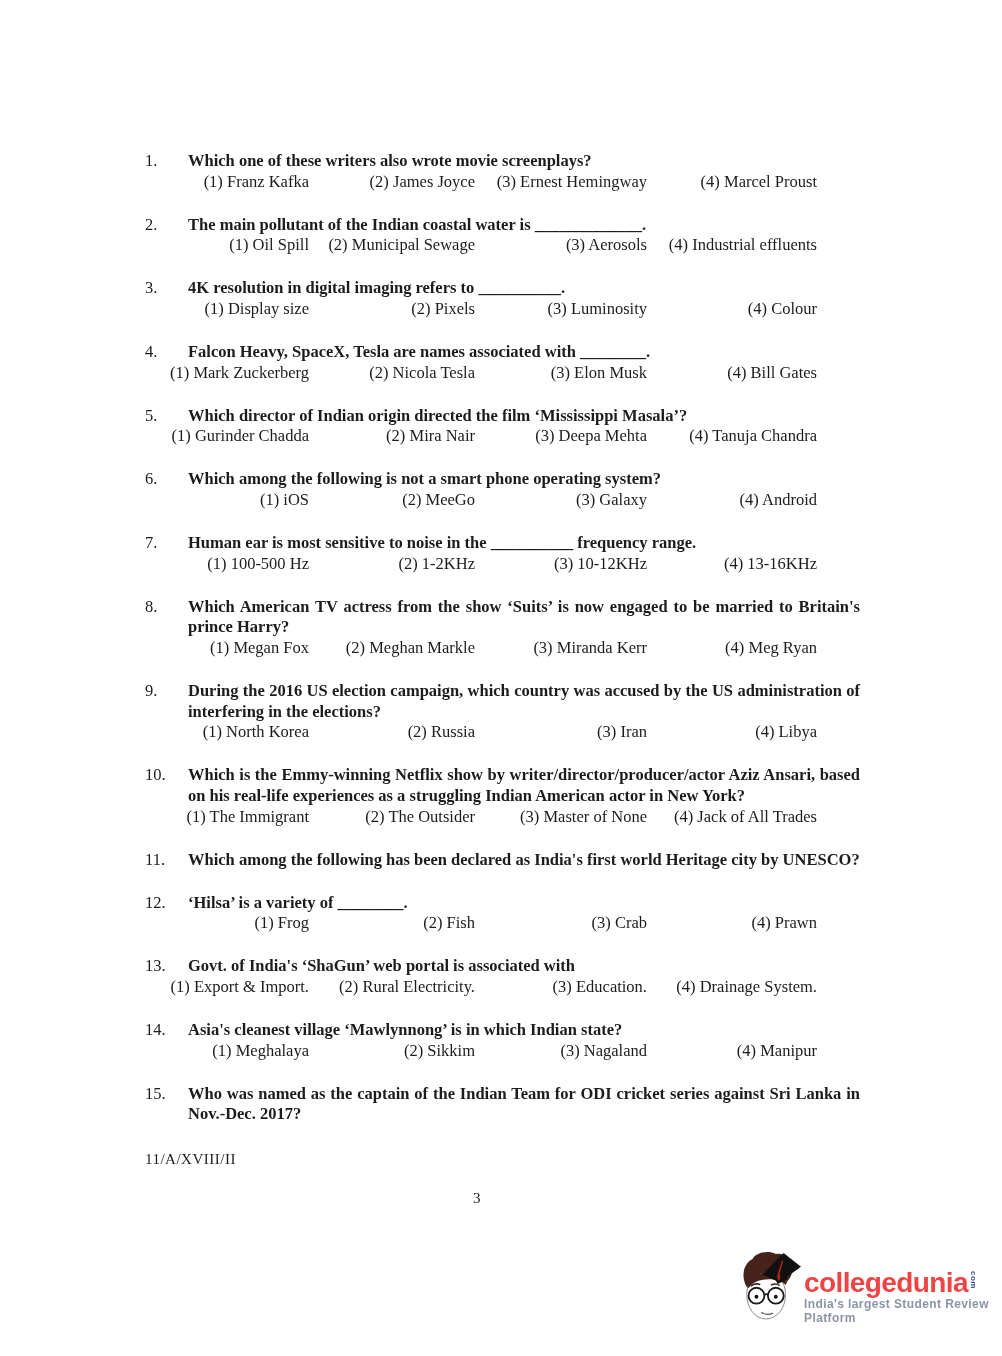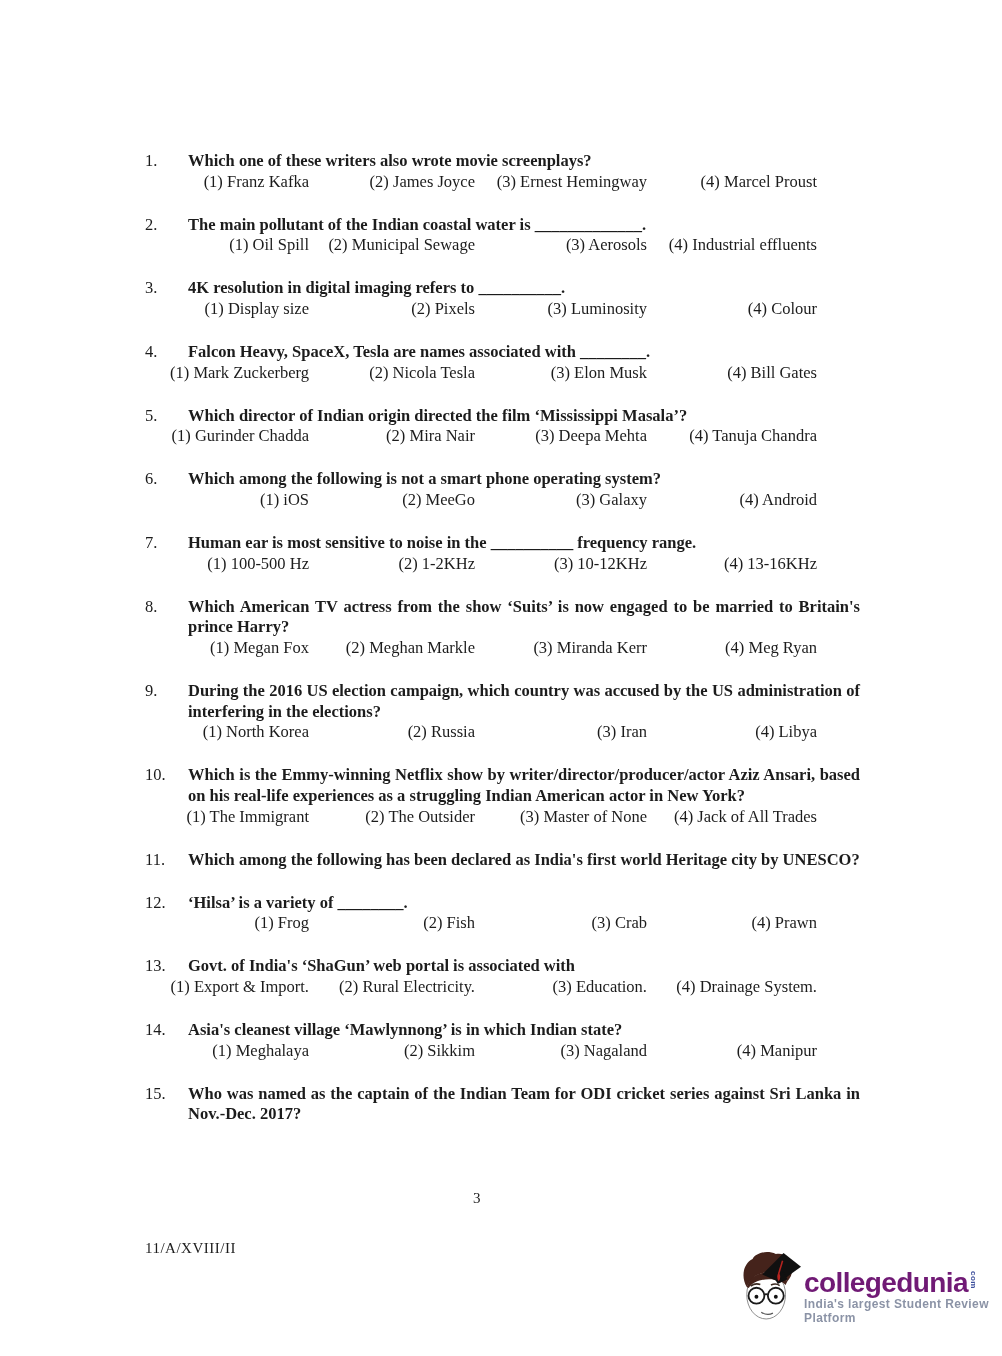--- a/index.html
+++ b/index.html
@@ -35,21 +35,21 @@
   .opts {
     width: 672px;
     display: grid;
     grid-template-columns: 164px 166px 172px auto;
     text-align: right;
   }
   .opt { white-space: nowrap; overflow: visible; }
   .footer-code {
     position: absolute;
     left: 145px;
-    top: 1240px;
+    top: 1151px;
     font-size: 15px;
     letter-spacing: 0.5px;
   }
   .footer-page {
     position: absolute;
     left: 473px;
     top: 1190px;
     font-size: 15px;
   }
   .logo {
@@ -61,21 +61,21 @@
   }
   .logo-mascot { flex: 0 0 auto; }
   .logo-text { margin-left: 3px; margin-top: 21px; }
   .brand-row { display: flex; align-items: flex-start; }
   .brand {
     font-family: "Liberation Sans", sans-serif;
     font-size: 28px;
     font-weight: bold;
     letter-spacing: -0.6px;
     line-height: 1;
-    color: #701a75;
+    color: #ef4444;
   }
   .tld {
     font-family: "Liberation Sans", sans-serif;
     writing-mode: vertical-rl;
     font-size: 8px;
     font-weight: bold;
     color: #3b4d9b;
     margin-left: 1px;
     margin-top: 2px;
     letter-spacing: 0.5px;

